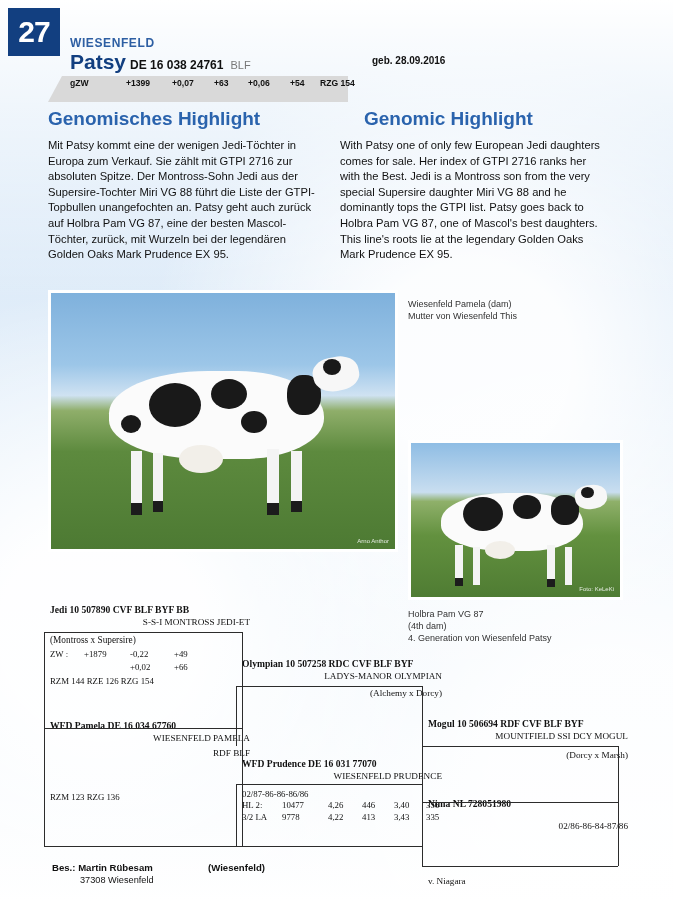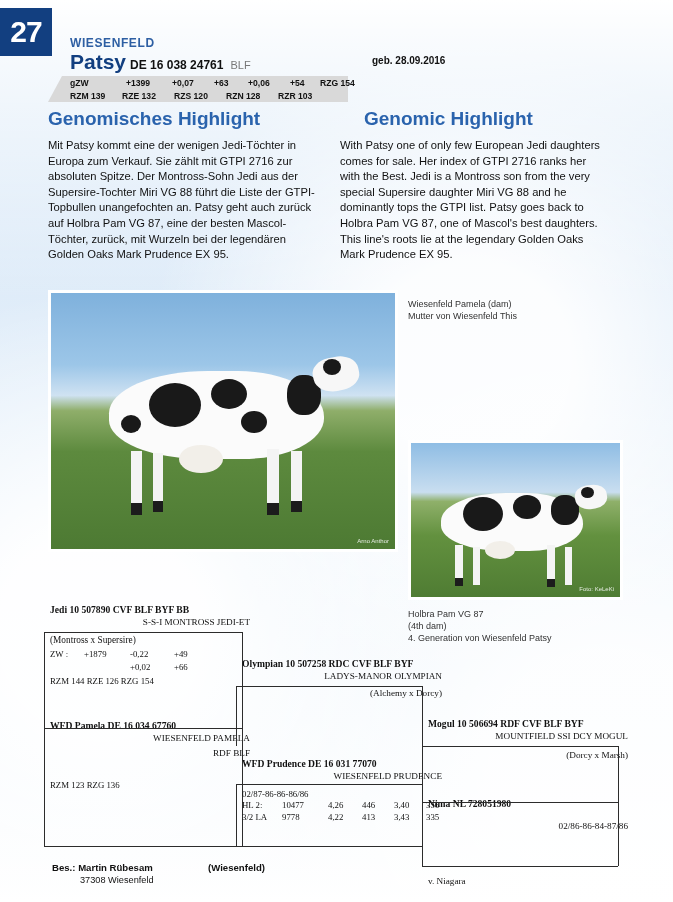--- a/index.html
+++ b/index.html
@@ -21,21 +21,21 @@
   }
   .page::after{
     content:"";position:absolute;left:0;right:0;top:0;height:300px;
     background:linear-gradient(180deg,#ffffff 0%, rgba(255,255,255,0.55) 45%, rgba(255,255,255,0) 100%);
     pointer-events:none;
   }
   .layer{position:absolute;inset:0;}
 
   
   .page-number{
-    position:absolute;left:0;top:8px;width:52px;height:48px;
+    position:absolute;left:8px;top:8px;width:52px;height:48px;
     background:#123f80;color:#fff;
     font-size:30px;font-weight:bold;
     display:flex;align-items:center;justify-content:center;
     letter-spacing:-1px;
   }
   .herd{
     position:absolute;left:70px;top:36px;
     color:#2e5fa3;font-size:12px;letter-spacing:0.6px;font-weight:bold;
   }
   .animal-line{position:absolute;left:70px;top:50px;white-space:nowrap;}
@@ -144,27 +144,20 @@
     <div class="flag"></div>
     <div class="inner">
       <div class="row r1">
         <span class="cell c1">gZW</span>
         <span class="cell c2">+1399</span>
         <span class="cell c3">+0,07</span>
         <span class="cell c4">+63</span>
         <span class="cell c5">+0,06</span>
         <span class="cell" style="left:242px">+54</span>
         <span class="cell" style="left:272px">RZG 154</span>
-      </div>
-      <div class="row r2">
-        <span class="cell" style="left:22px">RZM 139</span>
-        <span class="cell" style="left:74px">RZE 132</span>
-        <span class="cell" style="left:126px">RZS 120</span>
-        <span class="cell" style="left:178px">RZN 128</span>
-        <span class="cell" style="left:230px">RZR 103</span>
       </div>
     </div>
   </div>
 
   <div class="h-left">Genomisches Highlight</div>
   <div class="h-right">Genomic Highlight</div>
 
   <div class="col left">Mit Patsy kommt eine der wenigen Jedi-Töchter in Europa zum Verkauf. Sie zählt mit GTPI 2716 zur absoluten Spitze. Der Montross-Sohn Jedi aus der Supersire-Tochter Miri VG 88 führt die Liste der GTPI-Topbullen unangefochten an. Patsy geht auch zurück auf Holbra Pam VG 87, eine der besten Mascol-Töchter, zurück, mit Wurzeln bei der legendären Golden Oaks Mark Prudence EX 95.</div>
   <div class="col right">With Patsy one of only few European Jedi daughters comes for sale. Her index of GTPI 2716 ranks her with the Best. Jedi is a Montross son from the very special Supersire daughter Miri VG 88 and he dominantly tops the GTPI list. Patsy goes back to Holbra Pam VG 87, one of Mascol's best daughters. This line's roots lie at the legendary Golden Oaks Mark Prudence EX 95.</div>
 
@@ -238,21 +231,21 @@
       <div class="row-mono">
         <span style="display:inline-block;width:80px;"></span><span style="display:inline-block;width:44px;">+0,02</span><span>+66</span>
       </div>
       <div class="row-mono" style="margin-top:2px;">RZM 144  RZE 126  RZG 154</div>
     </div>
 
     <div class="pbox" style="left:50px;top:720px;width:200px;">
       <div class="pname">WFD Pamela   DE 16 034 67760</div>
       <div class="psub">WIESENFELD PAMELA</div>
       <div class="psub" style="margin-left:14px;margin-top:2px;">RDF BLF</div>
-      <div class="row-mono" style="margin-top:20px;">RZM 123  RZG 136</div>
+      <div class="row-mono" style="margin-top:32px;">RZM 123  RZG 136</div>
     </div>
     <div class="line hl" style="left:44px;top:728px;width:198px;"></div>
     <div class="line vl" style="left:44px;top:728px;height:118px;"></div>
     <div class="line vl" style="left:242px;top:728px;height:118px;"></div>
     <div class="line hl" style="left:44px;top:846px;width:198px;"></div>
 
     <div class="pbox" style="left:242px;top:658px;width:200px;">
       <div class="pname">Olympian 10 507258 RDC CVF BLF BYF</div>
       <div class="psub">LADYS-MANOR OLYMPIAN</div>
       <div class="psub" style="margin-top:4px;">(Alchemy x Dorcy)</div>

